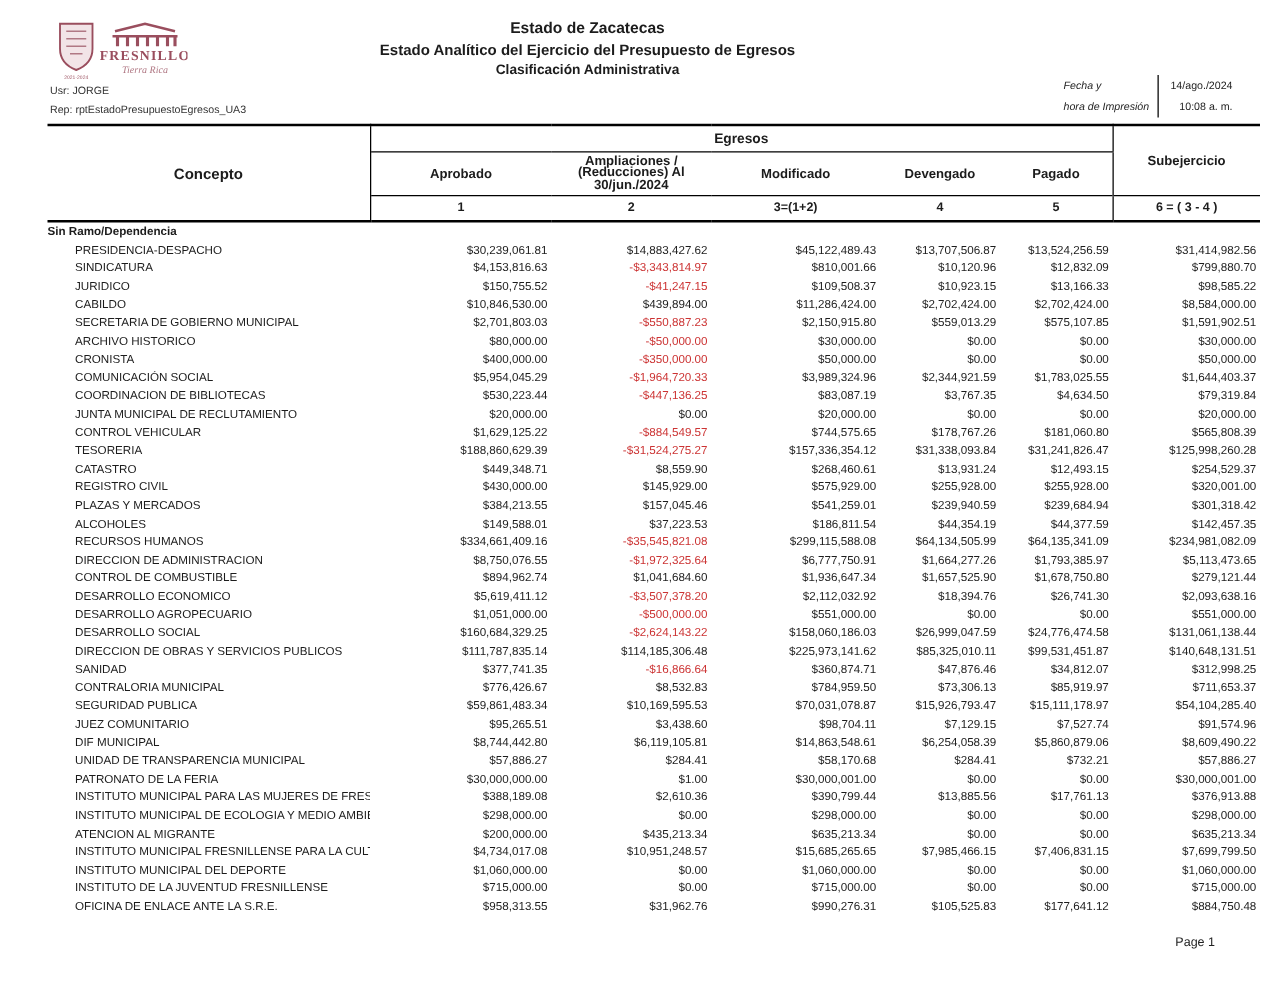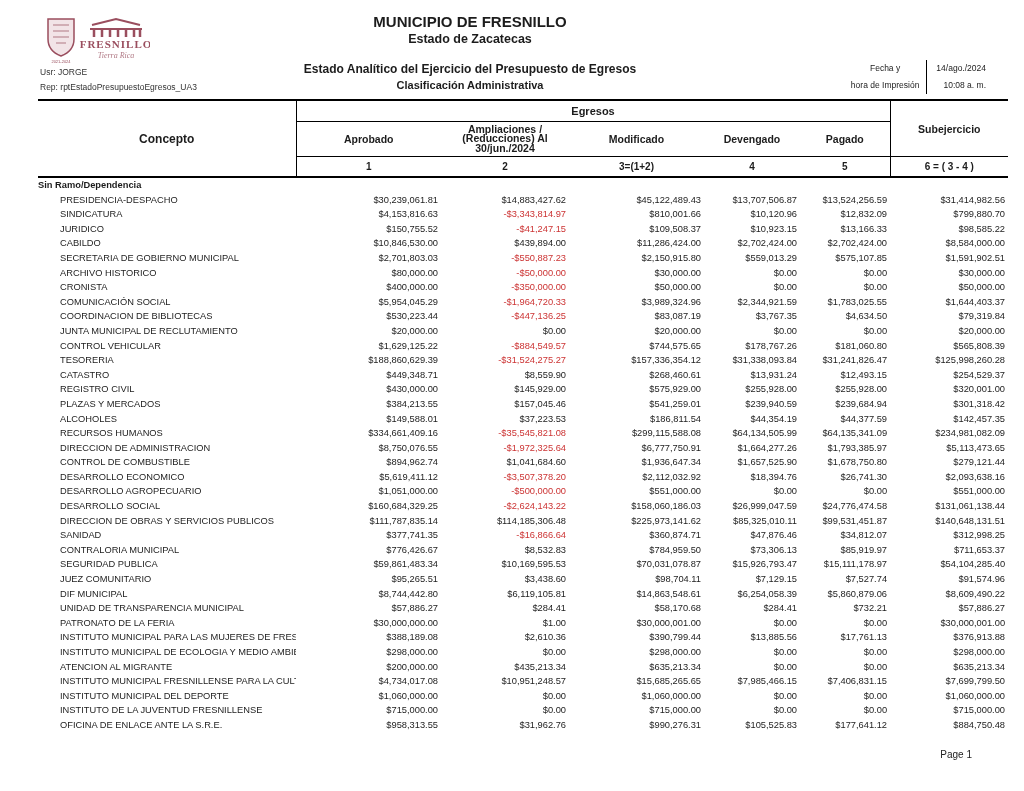--- a/index.html
+++ b/index.html
@@ -7,25 +7,25 @@
     width:1024px; height:791px; background:#ffffff; position:relative;
     font-family:"Liberation Sans", sans-serif; color:#1c1c1c; overflow:hidden;
   }
   
   .logo { position:absolute; left:40px; top:15px; width:110px; height:52px; }
   .usr  { position:absolute; left:40px; top:67px;  font-size:8.5px; color:#333; }
   .rep  { position:absolute; left:40px; top:82px;  font-size:8.5px; color:#333; }
   .titles { position:absolute; left:0; top:13px; width:940px; text-align:center; }
   .t1 { font-size:15px;  font-weight:bold; }
   .t2 { font-size:12.5px;font-weight:bold; margin-top:2px; }
-  .t3 { font-size:12px;  font-weight:bold; margin-top:16px;text-align:center; }
+  .t3 { font-size:12px;  font-weight:bold; margin-top:4px;text-align:center; }
   .t4 { font-size:11px;  font-weight:bold; margin-top:3px; }
   .period { font-size:10px; font-weight:600; margin-top:2px; }
   .printbox { position:absolute; right:38px; top:60px; display:flex; align-items:stretch; }
-  .printbox .labels { text-align:center; padding-right:7px; border-right:1.5px solid #000; font-size:8.5px; }
+  .printbox .labels { text-align:left; padding-right:7px; border-right:1.5px solid #000; font-size:8.5px;font-style:italic; }
   .printbox .values { padding-left:9px; font-size:8.5px;text-align:right; }
   .printbox div div { line-height:17px; height:17px; }
   
   .report { position:absolute; left:38px; top:99px; width:970px;
             border-collapse:collapse; table-layout:fixed; }
   .report th, .report td { padding:0; margin:0; overflow:hidden; }
   .report thead th { font-weight:bold; vertical-align:middle; }
   .report { border-top:2px solid #000; }
   th.concepto-h { font-size:12px; border-right:1.5px solid #000; border-bottom:2px solid #000; }
   th.egresos-h  { font-size:11px; height:20px; border-bottom:1px solid #000; }
@@ -55,21 +55,20 @@
     <path d="M54 14 v8 M62 14 v8 M70 14 v8 M78 14 v8 M86 14 v8 M94 14 v8 M100 14 v8" stroke="#9a4e5e" stroke-width="2.5" fill="none"></path>
     <text x="76" y="33" font-size="11" text-anchor="middle" fill="#9a4e5e" font-weight="bold" letter-spacing="1" font-family="Liberation Serif, serif">FRESNILLO</text>
     <text x="76" y="43" font-size="8" text-anchor="middle" fill="#b07884" font-style="italic" font-family="Liberation Serif, serif">Tierra Rica</text>
   </svg>
 </div>
 
 <div class="usr">Usr: JORGE</div>
 <div class="rep">Rep: rptEstadoPresupuestoEgresos_UA3</div>
 
 <div class="titles">
-  <div class="t1">MUNICIPIO DE FRESNILLO</div>
   <div class="t2">Estado de Zacatecas</div>
   <div class="t3">Estado Analítico del Ejercicio del Presupuesto de Egresos</div>
   <div class="t4">Clasificación Administrativa</div>
 </div>
 
 <div class="printbox">
   <div class="labels">
     <div>Fecha y</div>
     <div>hora de Impresión</div>
   </div>

